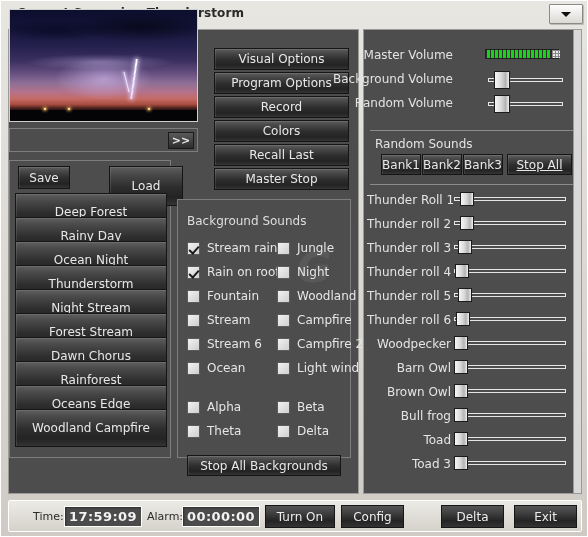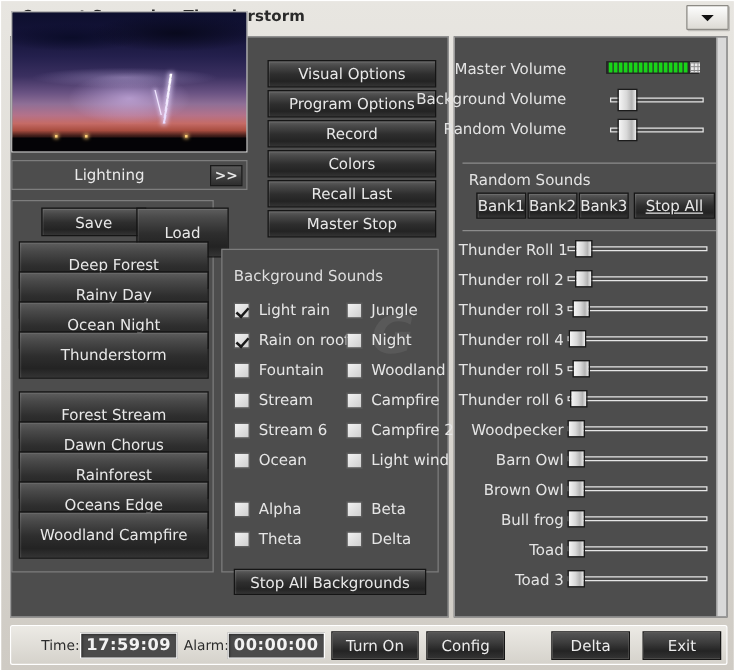--- a/index.html
+++ b/index.html
@@ -154,21 +154,21 @@
     position: absolute;
     white-space: nowrap;
     box-shadow: inset 1px 1px 0 rgba(255,255,255,.10);
   }
 
   
   #center-buttons .dbtn { left: 213px; width: 135px; height: 22px; }
 
   
   #list-box { left: 8px; top: 159px; width: 162px; height: 298px; border:1px solid #7d7d7d; }
-  #btn-save { left: 32px; top: 165px; width: 84px; height: 23px; }
+  #btn-save { left: 17px; top: 165px; width: 52px; height: 23px; }
   #btn-load { left: 108px; top: 165px; width: 74px; height: 40px; }
   .scenario-btn { left: 14px; width: 152px; height: 38px; }
 
   
   #bg-box { left: 176px; top: 198px; width: 174px; height: 259px; border:1px solid #7d7d7d; }
   #bg-title {
     position:absolute; left: 186px; top: 213px;
     color:#dedede; font-size:12px;
   }
   #bg-watermark {
@@ -318,54 +318,54 @@
       <div class="bolt"></div>
       <div class="bolt2"></div>
       <div class="ground"></div>
       <div class="citylight" style="left:18%"></div>
       <div class="citylight" style="left:31%"></div>
       <div class="citylight" style="left:74%"></div>
     </div>
   </div>
 
   <div class="sunken" id="preview-caption-row">
-    <div id="preview-caption">Lightning</div>
     <div id="preview-next-btn">&gt;&gt;</div>
   </div>
 
   <div id="center-buttons">
     <div class="dbtn" style="top:47px">Visual Options</div>
     <div class="dbtn" style="top:71px">Program Options</div>
     <div class="dbtn" style="top:95px">Record</div>
     <div class="dbtn" style="top:119px">Colors</div>
     <div class="dbtn" style="top:143px">Recall Last</div>
     <div class="dbtn" style="top:167px">Master Stop</div>
   </div>
 
   <div class="sunken" id="list-box"></div>
   <div class="dbtn" id="btn-save">Save</div>
   <div class="dbtn" id="btn-load">Load</div>
 
   <div class="dbtn scenario-btn" style="top:192px">Deep Forest</div>
   <div class="dbtn scenario-btn" style="top:216px">Rainy Day</div>
   <div class="dbtn scenario-btn" style="top:240px">Ocean Night</div>
   <div class="dbtn scenario-btn" style="top:264px">Thunderstorm</div>
+  <div class="dbtn scenario-btn" style="top:288px">Night Stream</div>
   <div class="dbtn scenario-btn" style="top:312px">Forest Stream</div>
   <div class="dbtn scenario-btn" style="top:336px">Dawn Chorus</div>
   <div class="dbtn scenario-btn" style="top:360px">Rainforest</div>
   <div class="dbtn scenario-btn" style="top:384px">Oceans Edge</div>
   <div class="dbtn scenario-btn" style="top:408px">Woodland Campfire</div>
 
   <div class="sunken" id="bg-box"></div>
   <div id="bg-title">Background Sounds</div>
   <div id="bg-watermark">G</div>
 
   <div class="cbrow" style="left:186px; top:240px">
     <span class="cbox checked"></span>
-    <span class="cblabel">Light rain</span>
+    <span class="cblabel">Stream rain</span>
   </div>
   <div class="cbrow" style="left:186px; top:264px">
     <span class="cbox checked"></span>
     <span class="cblabel">Rain on roof</span>
   </div>
   <div class="cbrow" style="left:186px; top:288px">
     <span class="cbox"></span>
     <span class="cblabel">Fountain</span>
   </div>
   <div class="cbrow" style="left:186px; top:312px">

